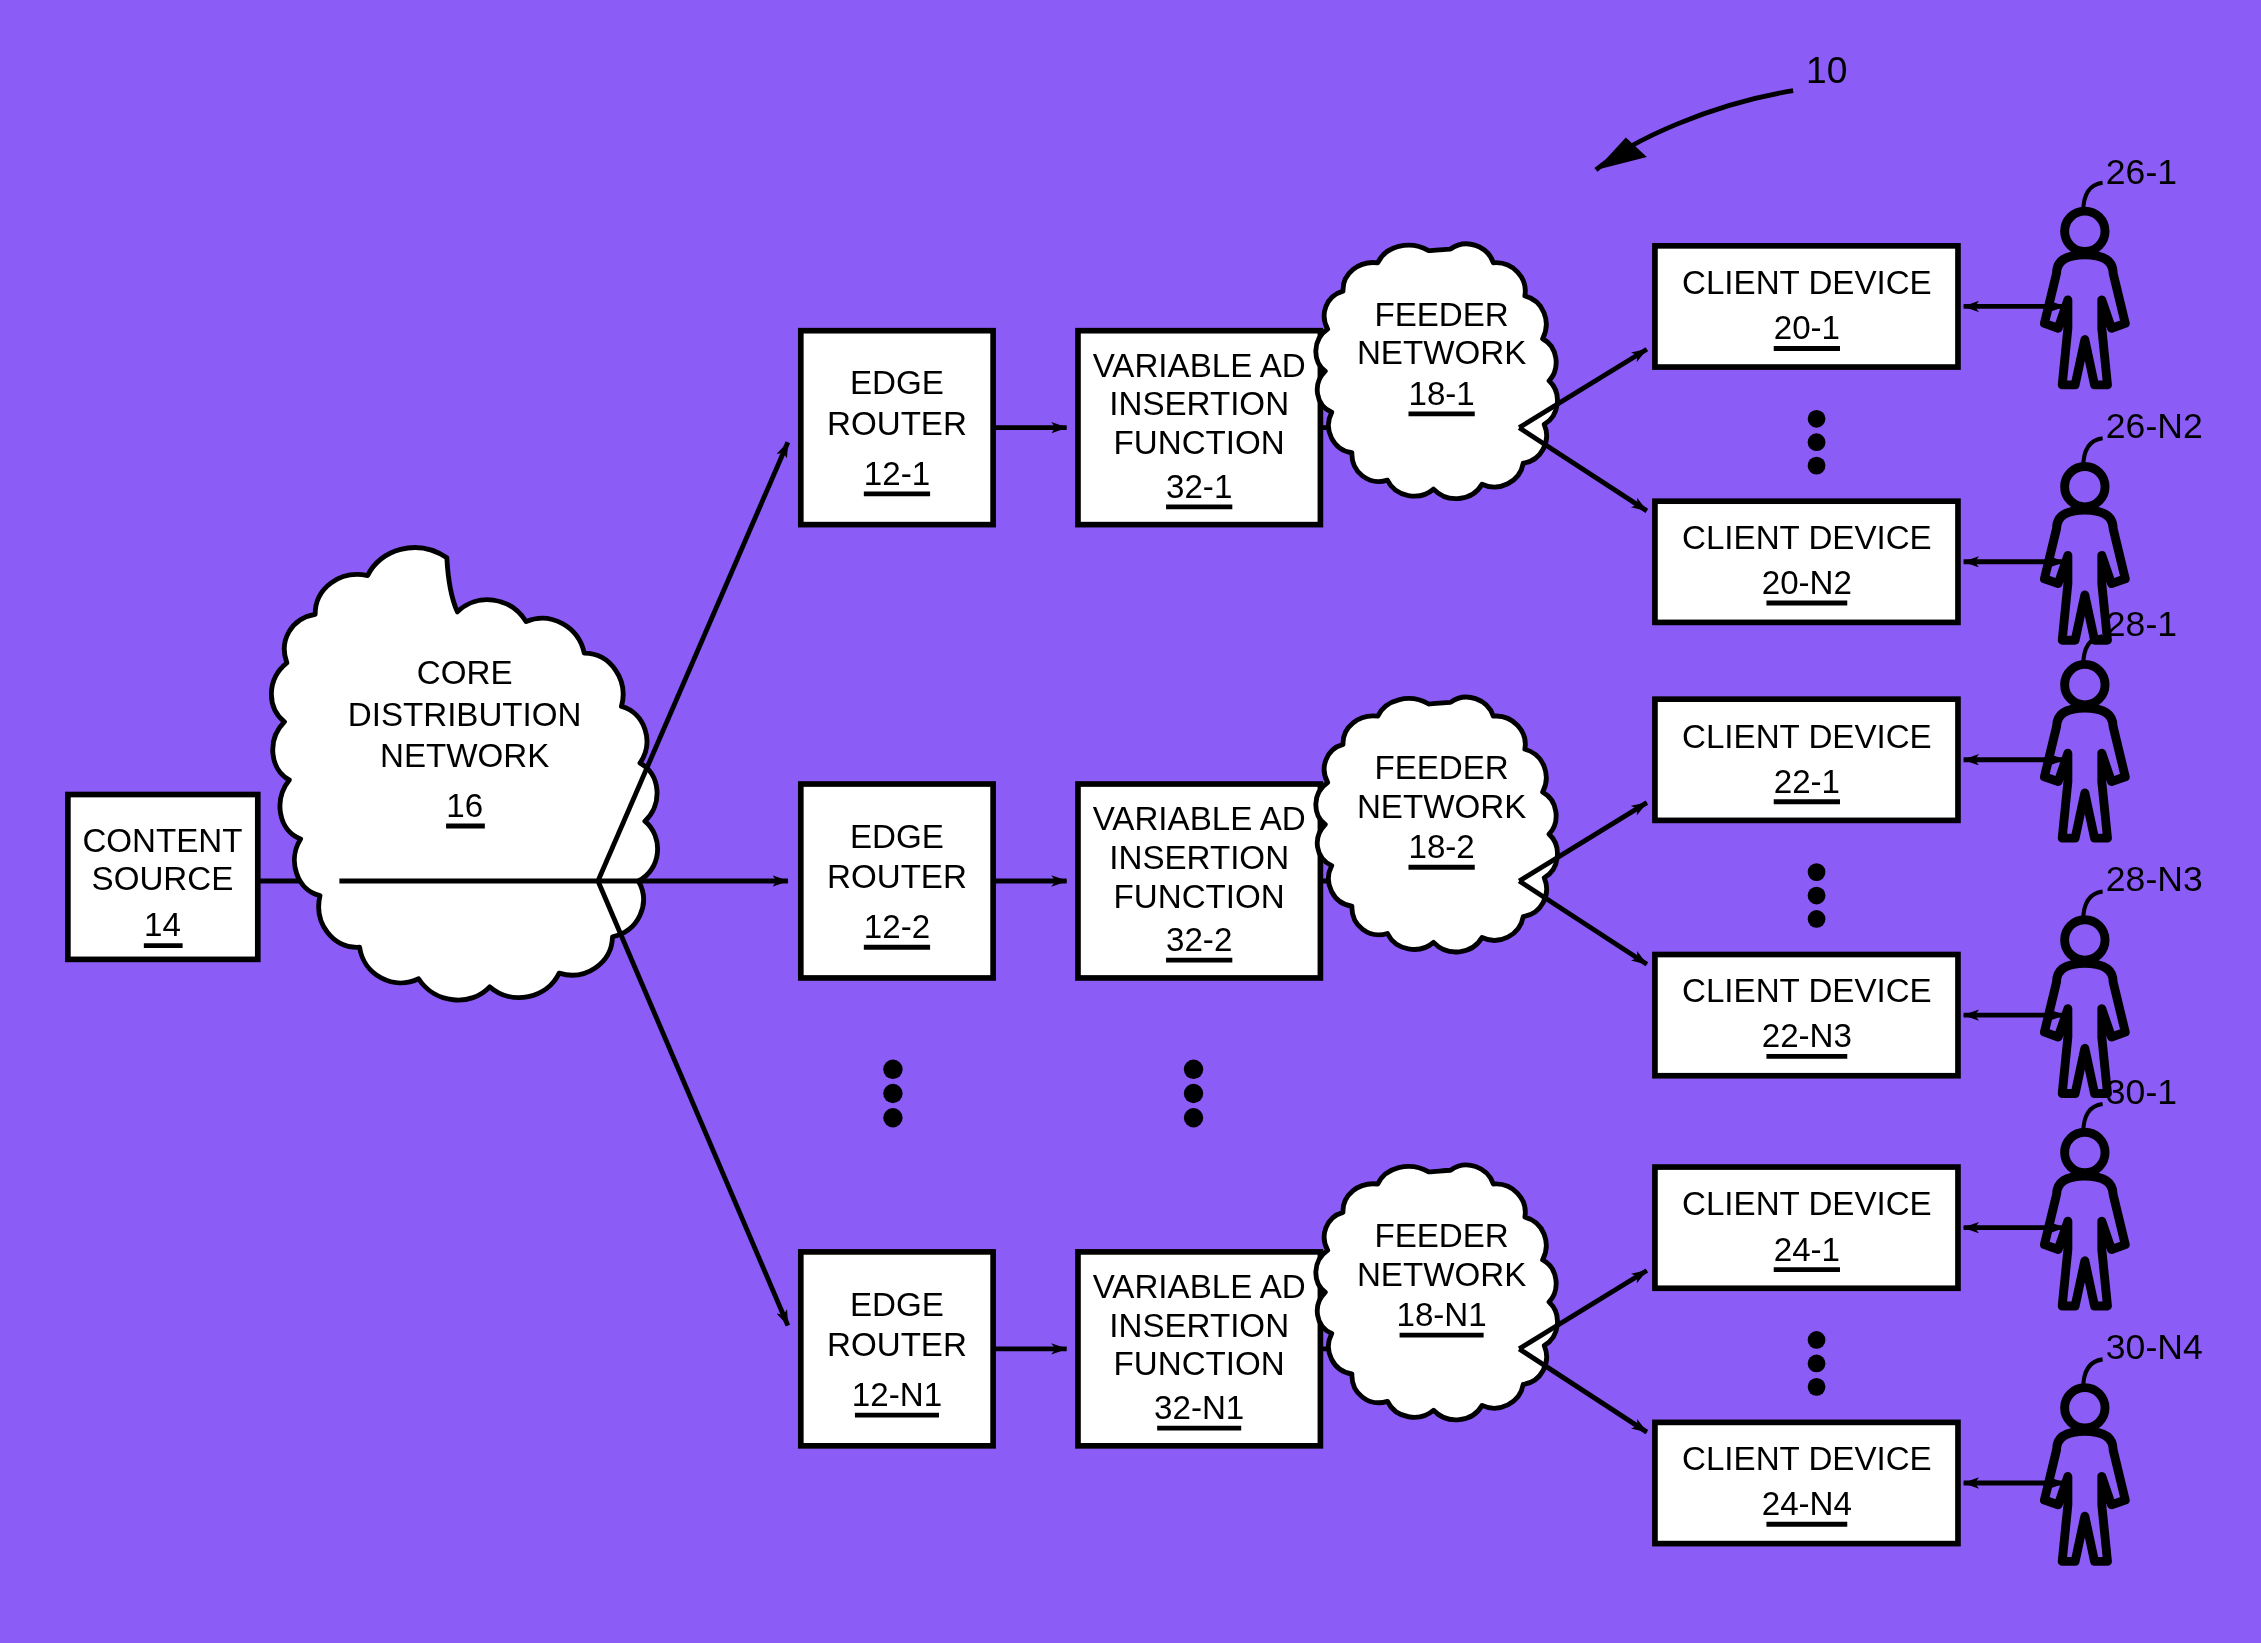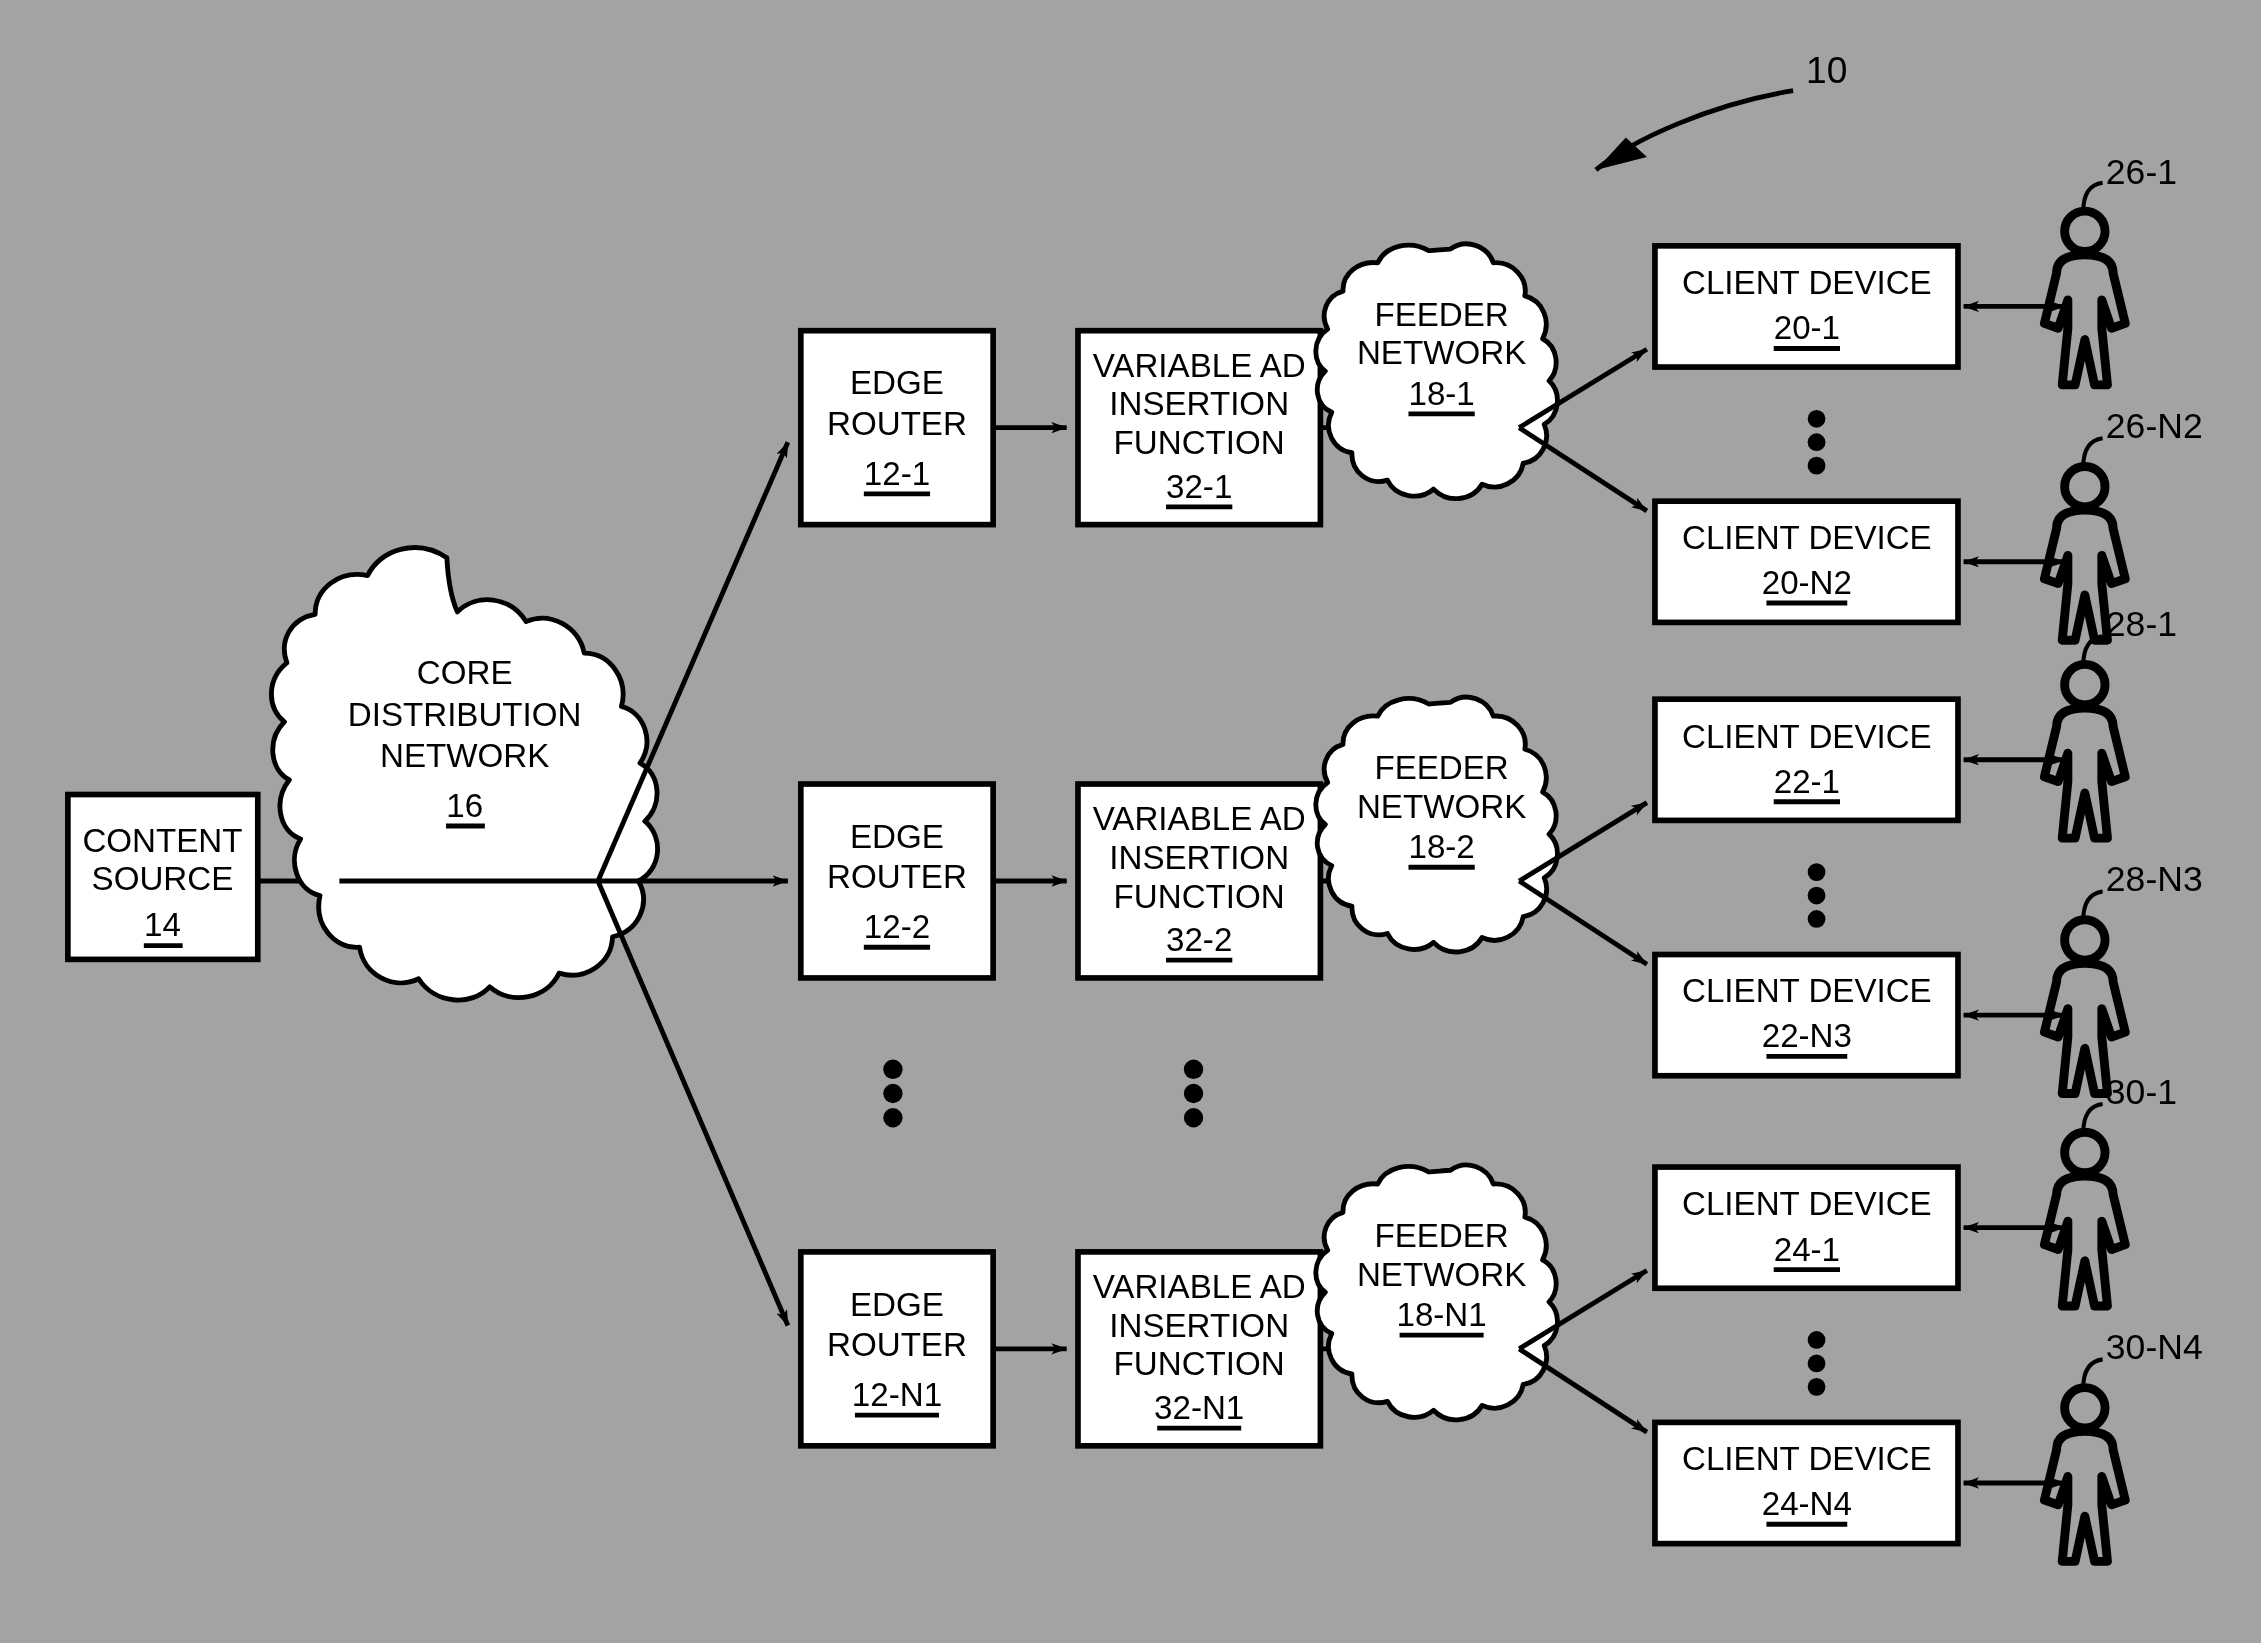--- a/index.html
+++ b/index.html
@@ -4,21 +4,21 @@
 <style>
   html, body {
     margin: 0;
     padding: 0;
     background: #ffffff;
   }
   #figure {
     position: relative;
     width: 2261px;
     height: 1644px;
-    background: #a3a3a3;
+    background: #8b5cf6;
     font-family: "Liberation Sans", sans-serif;
     overflow: hidden;
   }
   #figure svg {
     position: absolute;
     top: 0;
     left: 0;
     width: 2261px;
     height: 1644px;
   }

